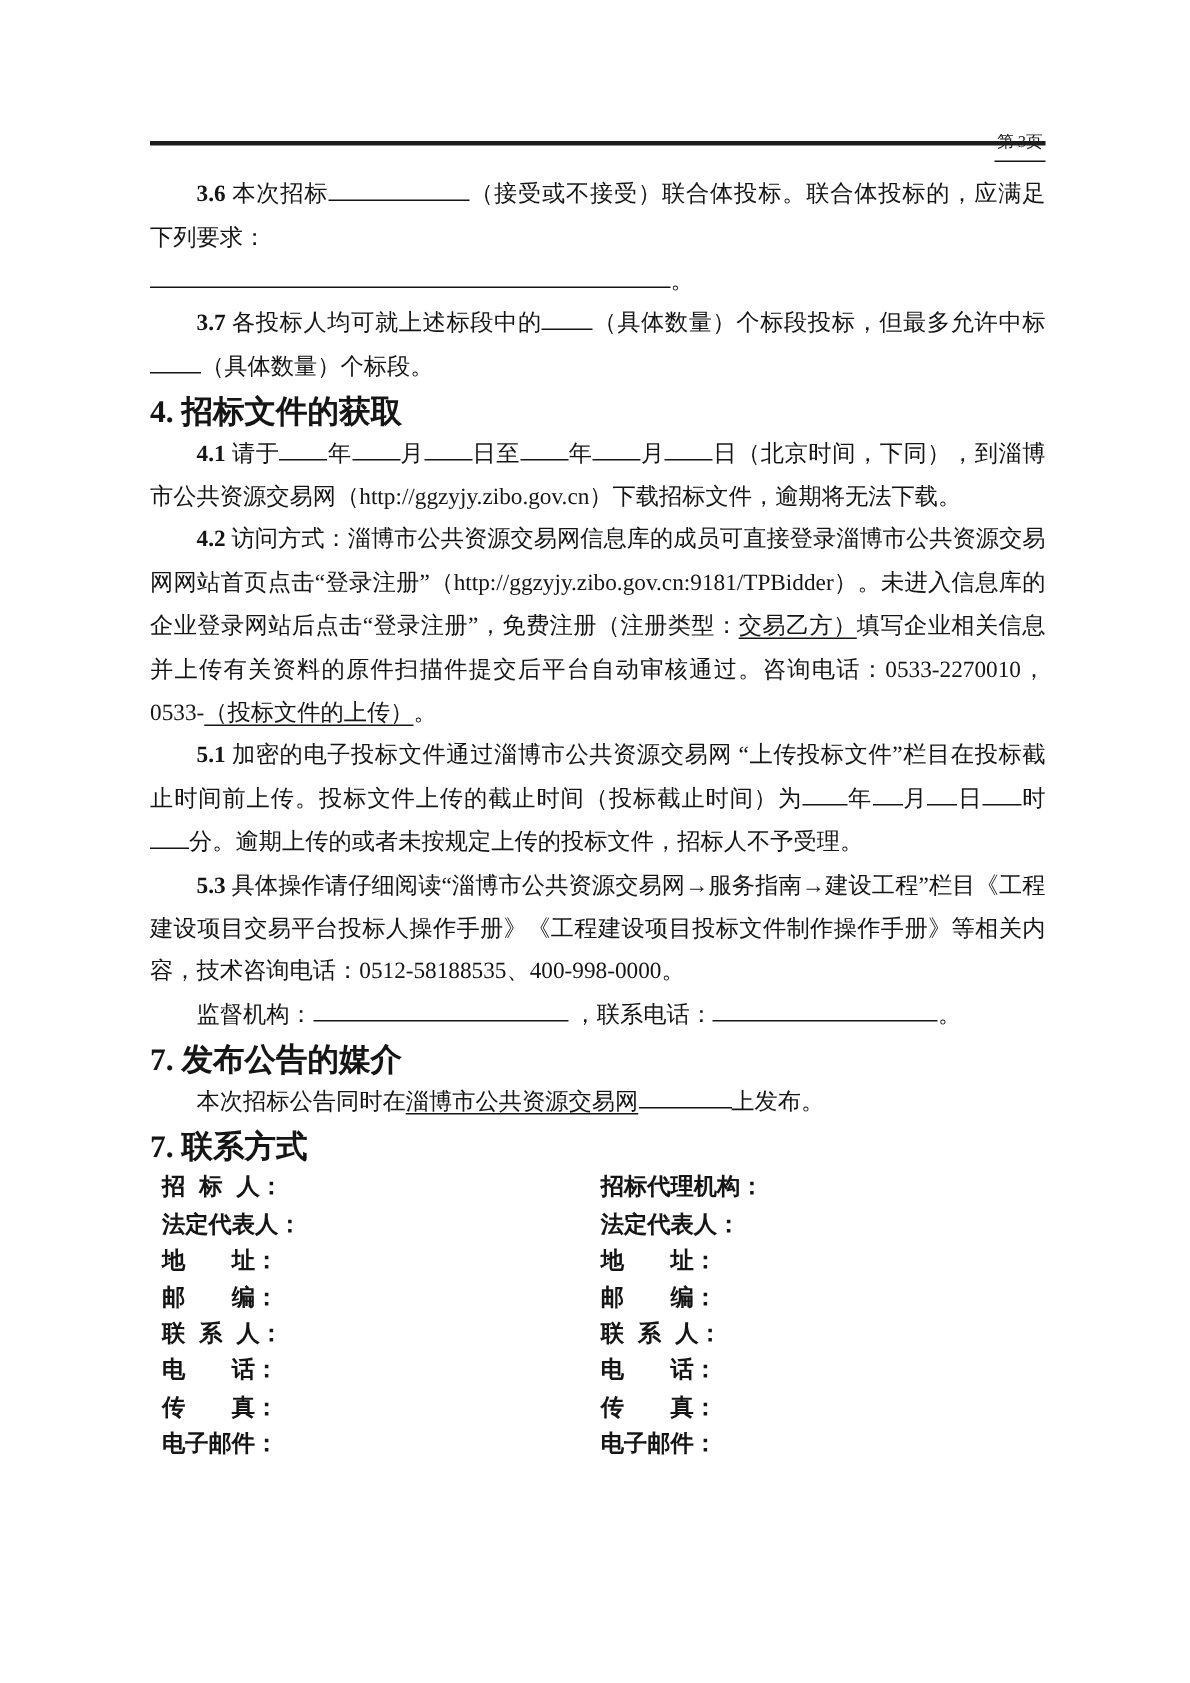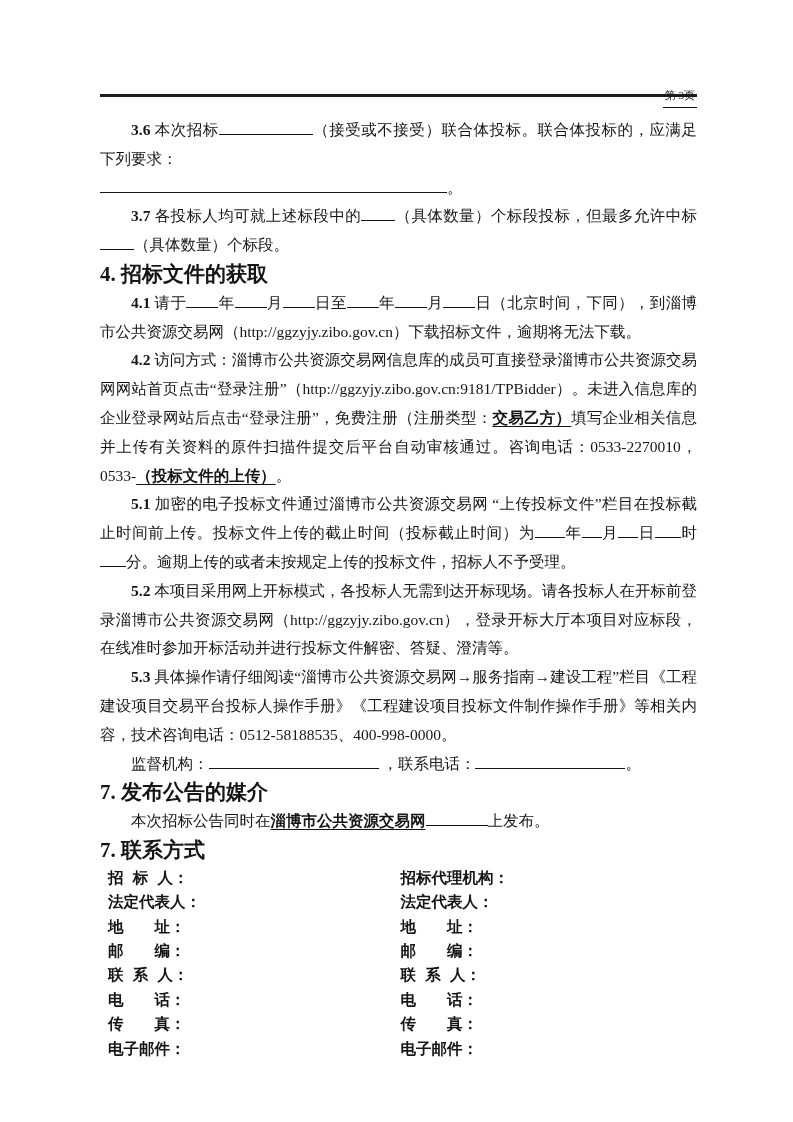--- a/index.html
+++ b/index.html
@@ -23,21 +23,21 @@
   }
   .docbody{
     position:absolute;top:116px;left:100px;width:597px;
     font-size:15.5px;line-height:28.8px;
     text-align:justify;
   }
   .docbody p{margin:0;}
   .docbody h3{margin:0;font-size:21px;font-weight:bold;line-height:28.8px;}
   .indent{text-indent:2em;}
   .b{font-weight:bold;}
-  .u{text-decoration:underline;text-underline-offset:3px;font-weight:bold;}
+  .u{text-decoration:underline;text-underline-offset:3px;}
   .blank{
     display:inline-block;height:1em;
     border-bottom:1.2px solid #151515;
     vertical-align:baseline;
   }
   .contacts{display:flex;width:100%;margin-top:2px;}
   .ccol{width:50%;line-height:24.4px;font-weight:bold;font-family:Liberation Mono, monospace;}
   .ccol.leftcol{padding-left:8px;box-sizing:border-box;}
   .ccol.rightcol{padding-left:2px;box-sizing:border-box;}
 </style>
@@ -53,21 +53,20 @@
 
     <p class="indent"><span class="b">3.6 </span><span>本次招标</span><span class="blank" style="width: 94px;"></span><span>（接受或不接受）联合体投标。联合体投标的，应满足下列要求：</span></p>
     <p><span class="blank" style="width: 347px;"></span><span>。</span></p>
     <p class="indent"><span class="b">3.7 </span><span>各投标人均可就上述标段中的</span><span class="blank" style="width: 34px;"></span><span>（具体数量）个标段投标，但最多允许中标</span><span class="blank" style="width: 34px;"></span><span>（具体数量）个标段。</span></p>
 
     <h3>4. 招标文件的获取</h3>
     <p class="indent"><span class="b">4.1 </span><span>请于</span><span class="blank" style="width: 32px;"></span><span>年</span><span class="blank" style="width: 32px;"></span><span>月</span><span class="blank" style="width: 32px;"></span><span>日至</span><span class="blank" style="width: 32px;"></span><span>年</span><span class="blank" style="width: 32px;"></span><span>月</span><span class="blank" style="width: 32px;"></span><span>日（北京时间，下同），到淄博市公共资源交易网（http://ggzyjy.zibo.gov.cn）下载招标文件，逾期将无法下载。</span></p>
     <p class="indent"><span class="b">4.2 </span><span>访问方式：淄博市公共资源交易网信息库的成员可直接登录淄博市公共资源交易网网站首页点击“登录注册”（http://ggzyjy.zibo.gov.cn:9181/TPBidder）。未进入信息库的企业登录网站后点击“登录注册”，免费注册（注册类型：</span><span class="u">交易乙方）</span><span>填写企业相关信息并上传有关资料的原件扫描件提交后平台自动审核通过。咨询电话：0533-2270010，0533-</span><span class="u">（投标文件的上传）</span><span>。</span></p>
 
     <p class="indent"><span class="b">5.1 </span><span>加密的电子投标文件通过淄博市公共资源交易网 “上传投标文件”栏目在投标截止时间前上传。投标文件上传的截止时间（投标截止时间）为</span><span class="blank" style="width: 30px;"></span><span>年</span><span class="blank" style="width: 20px;"></span><span>月</span><span class="blank" style="width: 20px;"></span><span>日</span><span class="blank" style="width: 26px;"></span><span>时</span><span class="blank" style="width: 26px;"></span><span>分。逾期上传的或者未按规定上传的投标文件，招标人不予受理。</span></p>
-    <p class="indent"><span class="b">5.2 </span><span>本项目采用网上开标模式，各投标人无需到达开标现场。请各投标人在开标前登录淄博市公共资源交易网（http://ggzyjy.zibo.gov.cn），登录开标大厅本项目对应标段，在线准时参加开标活动并进行投标文件解密、答疑、澄清等。</span></p>
     <p class="indent"><span class="b">5.3 </span><span>具体操作请仔细阅读“淄博市公共资源交易网→服务指南→建设工程”栏目《工程建设项目交易平台投标人操作手册》《工程建设项目投标文件制作操作手册》等相关内容，技术咨询电话：0512-58188535、400-998-0000。</span></p>
 
     <p class="indent"><span>监督机构：</span><span class="blank" style="width: 170px;"></span><span> ，联系电话：</span><span class="blank" style="width: 150px;"></span><span>。</span></p>
 
     <h3>7. 发布公告的媒介</h3>
     <p class="indent"><span>本次招标公告同时在</span><span class="u">淄博市公共资源交易网</span><span class="blank" style="width: 62px;"></span><span>上发布。</span></p>
 
     <h3>7. 联系方式</h3>
     <div class="contacts">
       <div class="ccol leftcol">

